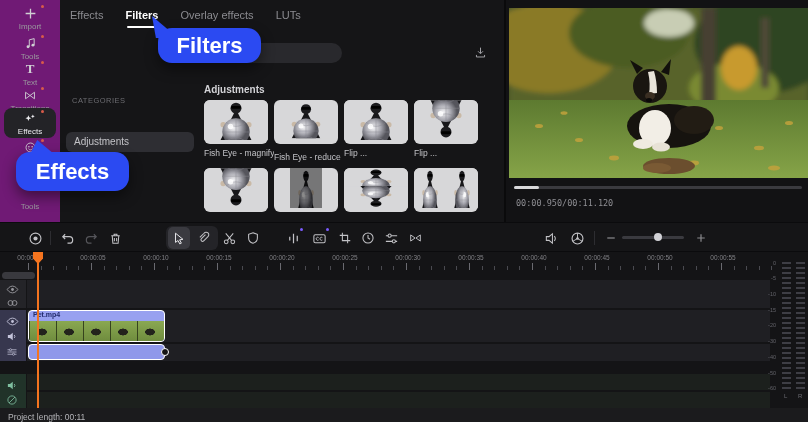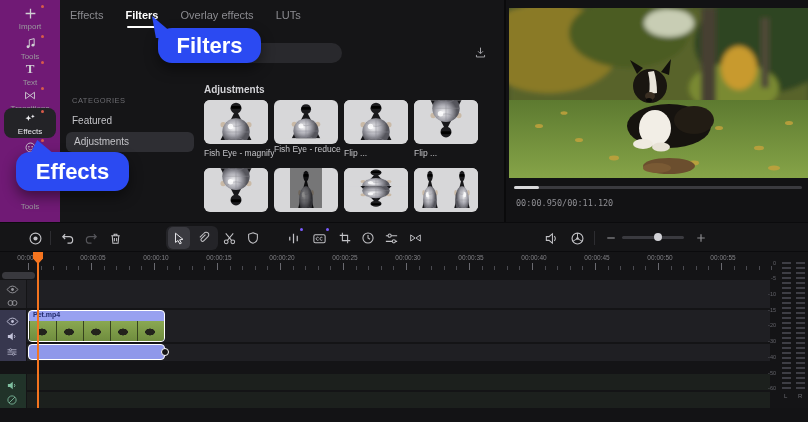--- a/index.html
+++ b/index.html
@@ -204,21 +204,20 @@
   <div id="panel" class="abs">
     <div id="tabs">
       <span class="tab">Effects</span>
       <span class="tab active">Filters</span>
       <span class="tab">Overlay effects</span>
       <span class="tab">LUTs</span>
     </div>
 
     <div id="cats">
       <div class="cat-sec" style="top:66px">CATEGORIES</div>
-      <div class="cat-row" style="top:81px">Featured</div>
       <div class="cat-row selected" style="top:102px">Adjustments</div>
     </div>
 
     <div id="search" class="abs"></div>
     <div id="dl-icon" class="abs">
       <svg width="13" height="13" viewBox="0 0 16 16">
           <path d="M8 2v7M5 6.5L8 9.5l3-3M3 11v2.5h10V11" stroke="#a5a5aa" stroke-width="1.2" fill="none"></path>
         </svg>
     </div>
 
@@ -238,21 +237,21 @@
         <svg viewBox="0 0 70 44">
           <use href="#discoball"></use>
         </svg>
       </div>
     <div class="thumb" style="left:354px;top:100px">
         <svg class="v-flip" viewBox="0 0 70 44">
           <use href="#discoball"></use>
         </svg>
       </div>
     <div class="t-label" style="left:144px;top:148px">Fish Eye - magnify</div>
-    <div class="t-label" style="left:214px;top:144px">Fish Eye - reduce</div>
+    <div class="t-label" style="left:214px;top:152px">Fish Eye - reduce</div>
     <div class="t-label" style="left:284px;top:148px">Flip ...</div>
     <div class="t-label" style="left:354px;top:148px">Flip ...</div>
 
     <div class="thumb" style="left:144px;top:168px">
         <svg class="v-flip" viewBox="0 0 70 44">
           <use href="#discoball"></use>
         </svg>
       </div>
     <div class="thumb" style="left:214px;top:168px">
         <svg class="v-pinch" viewBox="0 0 70 44">
@@ -518,20 +517,23 @@
       <div class="m-col" style="left:24px"></div>
       <div class="m-col" style="left:38px"></div>
       <span class="m-ch" style="left:26px">L</span>
       <span class="m-ch" style="left:40px">R</span>
     </div>
 
     <div id="playhead-line"></div>
     <div id="playhead-head"></div>
   </div>
 
+  <div id="statusbar" class="abs">
+    <span>Project length: 00:11</span>
+  </div>
 
   <div id="co-filters" class="callout">
     <span>Filters</span>
   </div>
   <div id="co-effects" class="callout">
     <span>Effects</span>
   </div>
 
 </div>
 

